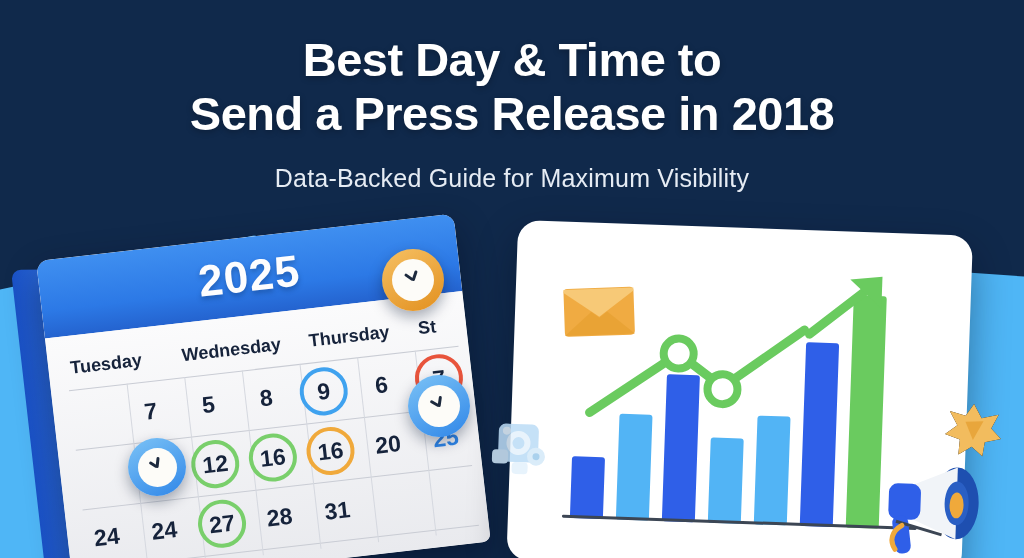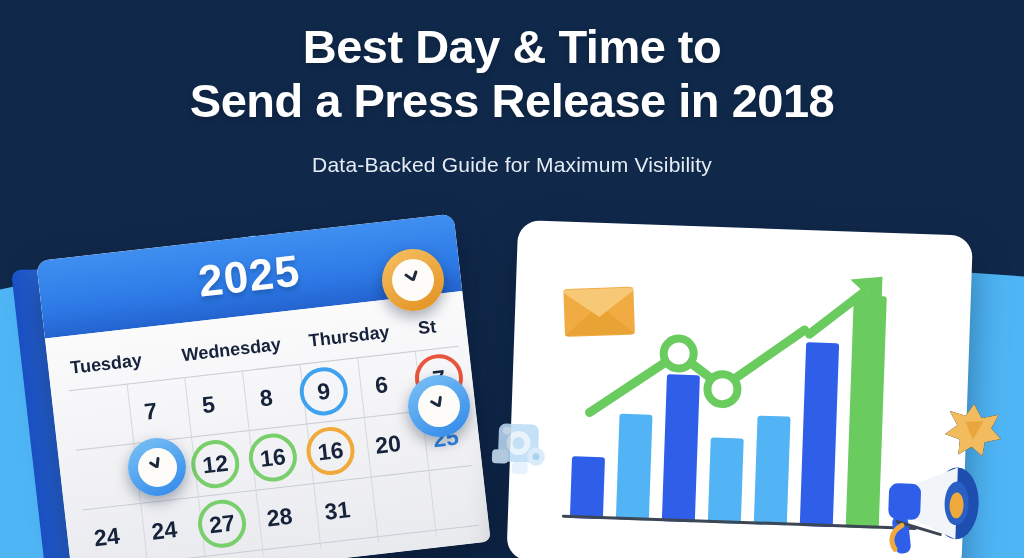--- a/index.html
+++ b/index.html
@@ -28,26 +28,26 @@
     transform:rotate(4deg);
   }
   .bg-blue-right-fill{
     position:absolute;right:-20px;top:300px;width:140px;height:300px;background:#4fb6f6;
   }
 
   
   .headings{position:absolute;left:0;top:0;width:1024px;text-align:center;z-index:30;}
   .title{
     color:#ffffff;font-weight:bold;font-size:47px;line-height:54px;
-    letter-spacing:-0.5px;margin:0;padding-top:20px;
+    letter-spacing:-0.5px;margin:0;padding-top:33px;
     text-shadow:0 2px 6px rgba(0,0,0,.25);
   }
   .title .l2{display:block;}
   .subtitle{
-    color:#e6ecf4;font-size:21px;line-height:30px;margin:0;padding-top:22px;
+    color:#e6ecf4;font-size:25px;line-height:30px;margin:0;padding-top:22px;
     font-weight:400;letter-spacing:.2px;
   }
 
   
   .calendar-wrap{
     position:absolute;left:46px;top:236px;width:440px;height:340px;z-index:20;
     transform:rotate(-6.5deg);
   }
   .cal-side{
     position:absolute;left:-18px;top:8px;width:40px;height:310px;

